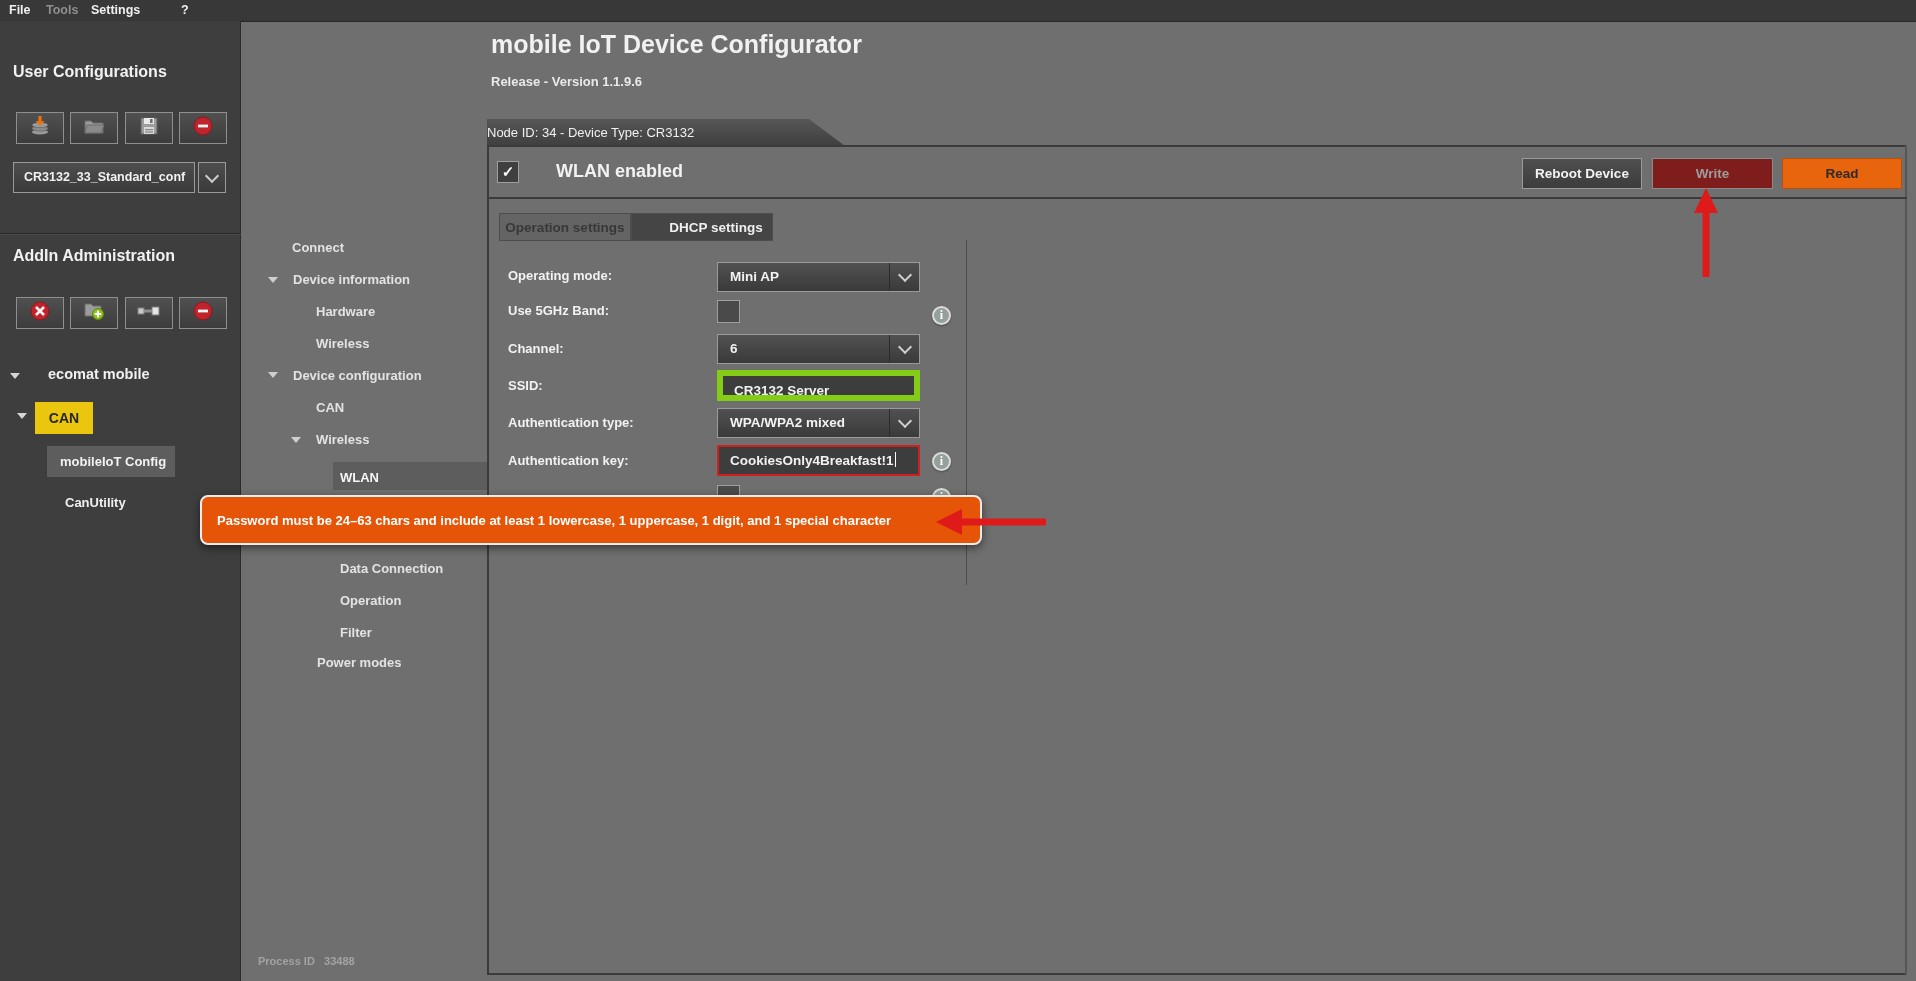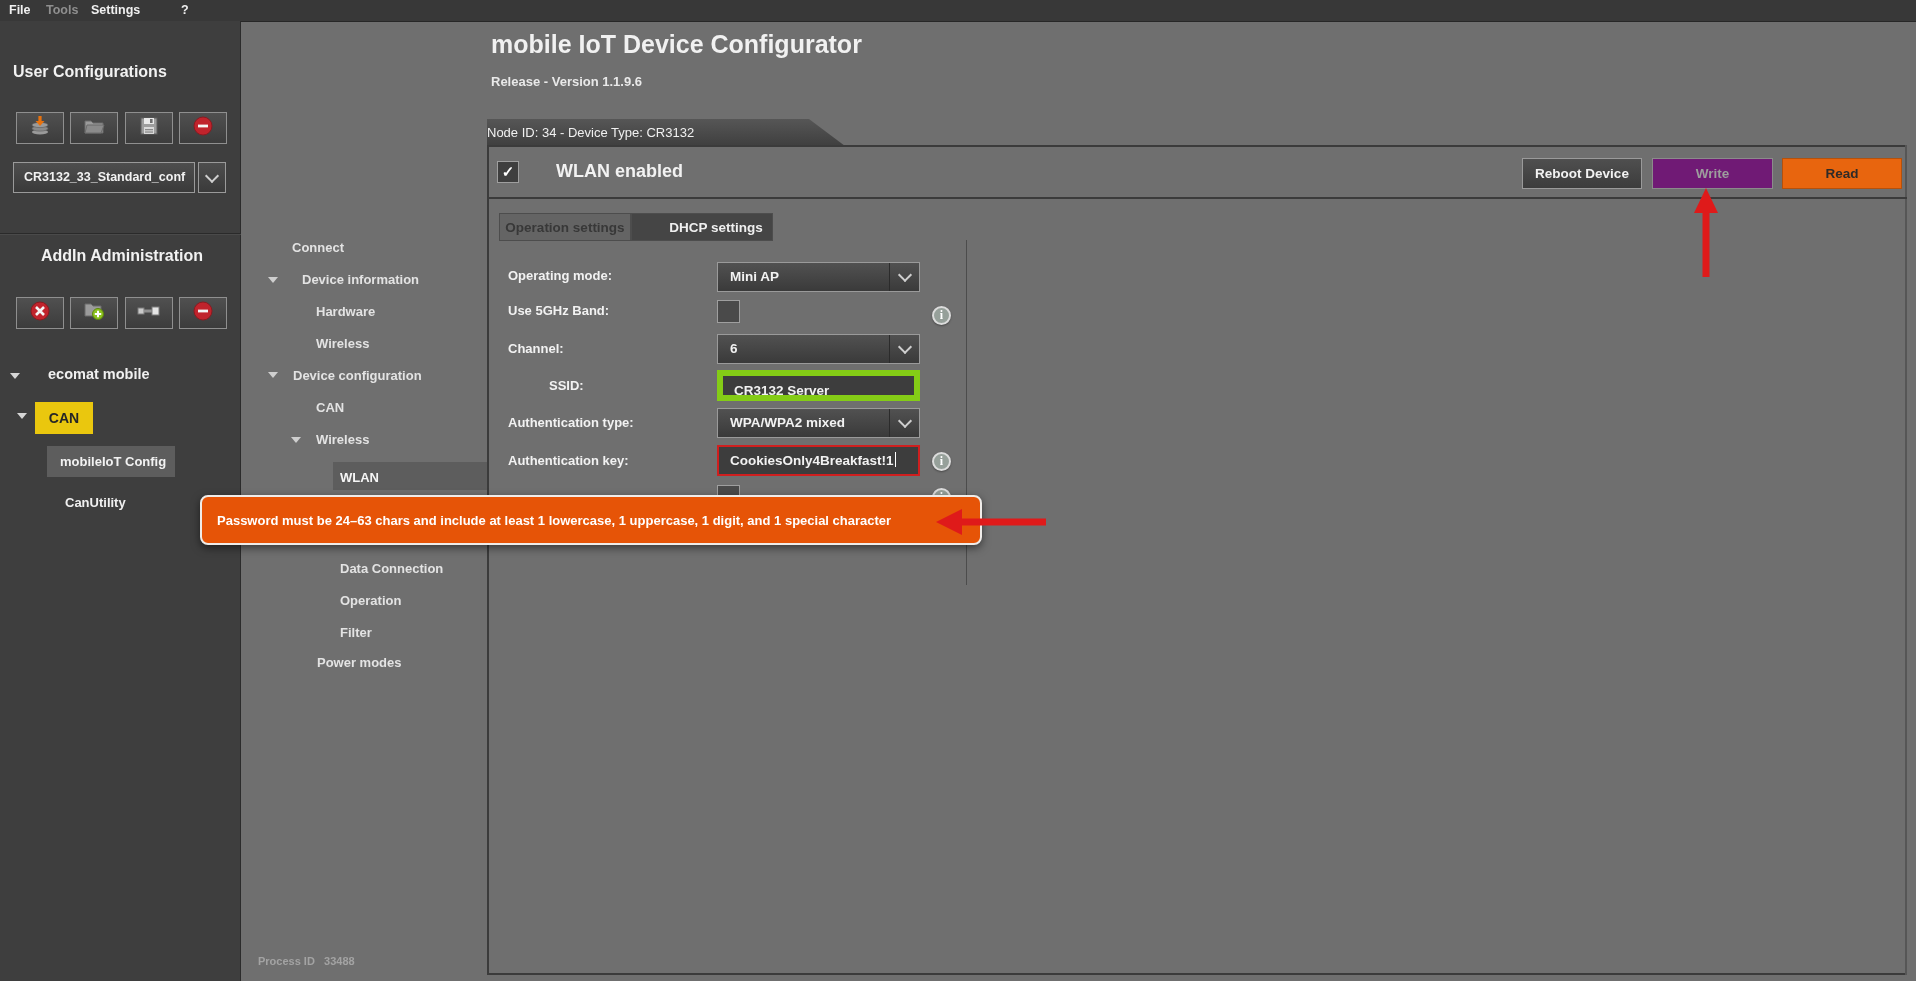--- a/index.html
+++ b/index.html
@@ -46,21 +46,21 @@
             color:#f0f0f0;font-size:13px;line-height:27px;box-sizing:border-box;}
   .pline{position:absolute;background:#3b3b3b;}
 
   .checkbox{position:absolute;background:#3f3f3f;border:1px solid #9f9f9f;box-sizing:border-box;
             display:flex;align-items:center;justify-content:center;color:#ffffff;font-size:15px;font-weight:bold;}
   .wlan-label{position:absolute;left:556px;top:161px;font-size:18px;font-weight:bold;color:#f2f2f2;}
 
   .btn{position:absolute;top:158px;height:31px;box-sizing:border-box;border:1px solid #9a9a9a;
        background:linear-gradient(#4f4f4f,#3c3c3c);color:#f2f2f2;font-size:13.5px;font-weight:bold;
        display:flex;align-items:center;justify-content:center;font-family:"Liberation Sans",sans-serif;}
-  .btn.disabled{color:#9d9d9d;background:#701a75;border-color:#8b8b8b;}
+  .btn.disabled{color:#9d9d9d;background:#7f1d1d;border-color:#8b8b8b;}
   .btn.primary{background:#e8650e;border-color:#b5510c;color:#2f2b28;}
 
   .tab{position:absolute;top:213px;height:28px;box-sizing:border-box;border:1px solid #4d4d4d;
        font-size:13.5px;font-weight:bold;display:flex;align-items:center;justify-content:center;}
   .tab.sel{background:#646464;color:#383838;}
   .tab.unsel{background:#454545;color:#efefef;}
 
   .f-label{position:absolute;left:508px;font-size:13px;font-weight:bold;color:#f2f2f2;white-space:nowrap;}
   .dd{position:absolute;left:717px;width:203px;height:30px;background:linear-gradient(#515151,#3a3a3a);
       border:1px solid #9a9a9a;box-sizing:border-box;}
@@ -136,21 +136,21 @@
       </span>
     </div>
 
     <div class="side-dd" style="top:141px;">CR3132_33_Standard_conf</div>
     <div class="side-dd-btn" style="top:141px;">
       <span class="chev"></span>
     </div>
 
     <div class="side-sep" style="top:212px;"></div>
 
-    <div class="side-heading" style="top:226px;margin-left:28px;">AddIn Administration</div>
+    <div class="side-heading" style="top:226px;">AddIn Administration</div>
 
     <div class="tool-btn" style="left:16px;top:276px;">
       <span>
         <svg width="20" height="20" viewBox="0 0 20 20">
           <circle cx="10" cy="10" r="9" fill="#c0232c" stroke="#8c1a20"></circle>
           <path d="M6 6 L14 14 M14 6 L6 14" stroke="#f4f4f4" stroke-width="2.6"></path>
         </svg>
       </span>
     </div>
     <div class="tool-btn" style="left:70px;top:276px;">
@@ -193,21 +193,21 @@
     <div class="mio-box" style="left:47px;top:425px;width:128px;height:31px;">mobileIoT Config</div>
 
     <div class="tree-label" style="left:65px;top:474px;font-size:13px;">CanUtility</div>
   </div>
 
   <div class="nav-item" style="left:292px;top:240px;">Connect</div>
 
   <div class="abs" style="left:268px;top:277px;">
       <div class="tri" style="border-top-color:#cfcfcf;"></div>
     </div>
-  <div class="nav-item" style="left:293px;top:272px;margin-left:9px;">Device information</div>
+  <div class="nav-item" style="left:293px;top:272px;">Device information</div>
 
   <div class="nav-item" style="left:316px;top:304px;">Hardware</div>
   <div class="nav-item" style="left:316px;top:336px;">Wireless</div>
 
   <div class="abs" style="left:268px;top:372px;">
       <div class="tri" style="border-top-color:#cfcfcf;"></div>
     </div>
   <div class="nav-item" style="left:293px;top:368px;">Device configuration</div>
 
   <div class="nav-item" style="left:316px;top:400px;">CAN</div>
@@ -270,21 +270,21 @@
   </div>
 
   <div class="f-label" style="top:341px;">Channel:</div>
   <div class="dd" style="top:334px;">
     <span class="val">6</span>
     <span class="dd-arrow">
         <span class="chev"></span>
       </span>
   </div>
 
-  <div class="f-label" style="top:378px;margin-left:41px;">SSID:</div>
+  <div class="f-label" style="top:378px;">SSID:</div>
   <div class="txt" style="top:370px;">
     <span>CR3132 Server</span>
   </div>
 
   <div class="f-label" style="top:415px;">Authentication type:</div>
   <div class="dd" style="top:408px;text-align:right;">
     <span class="val">WPA/WPA2 mixed</span>
     <span class="dd-arrow">
         <span class="chev"></span>
       </span>

